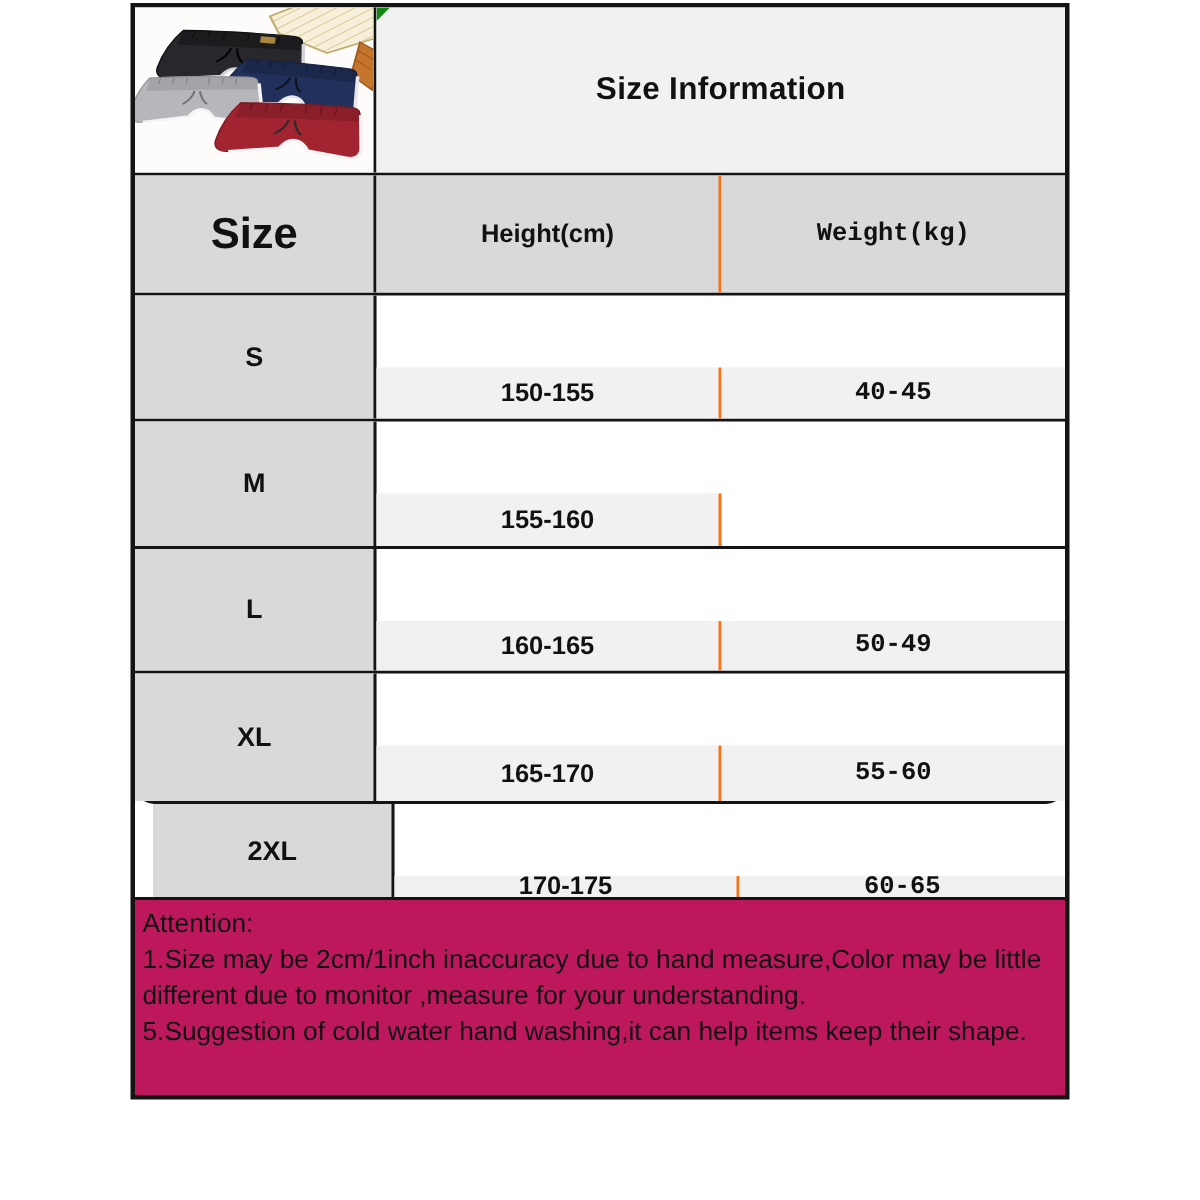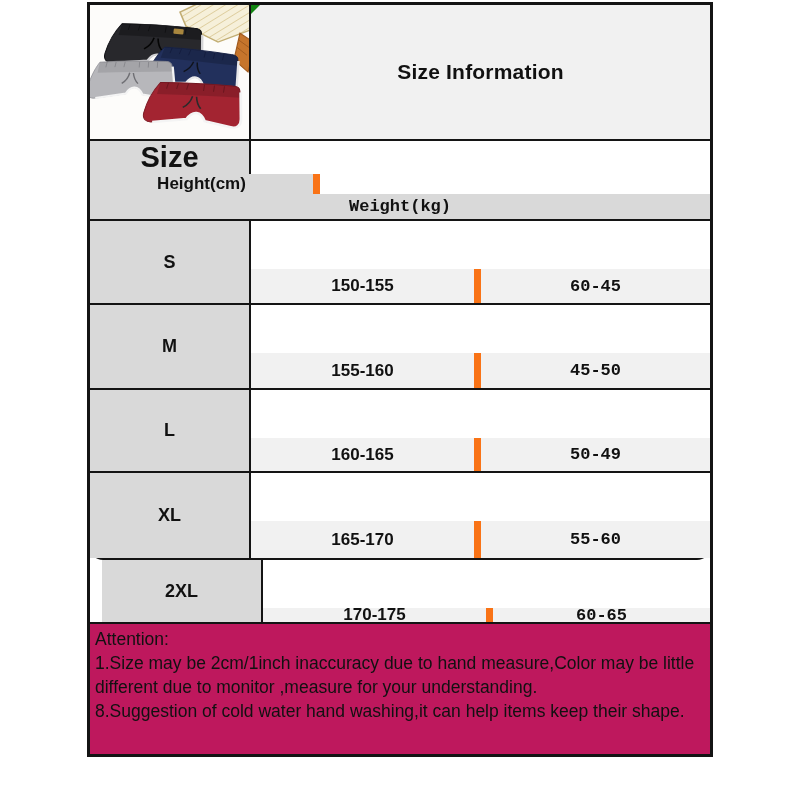--- a/index.html
+++ b/index.html
@@ -11,32 +11,32 @@
   .chart{
     position:absolute;left:87px;top:2px;width:626px;
     border:3px solid #141414;box-sizing:border-box;background:#fff;
   }
   .row{display:flex;border-bottom:2px solid #141414;box-sizing:border-box;}
   .cell{
     box-sizing:border-box;display:flex;align-items:center;justify-content:center;
     overflow:hidden;
   }
   .c1{width:161px;border-right:2px solid #141414;background:#d9d9d9;}
-  .c2{width:230px;border-right:7px solid #f97316;background:#f1f1f1;}
+  .c2{width:230px;border-right:2px solid #f97316;background:#f1f1f1;}
   .c3{flex:1;background:#f1f1f1;font-family:Liberation Mono, monospace;}
-  .top-row{height:136px;text-align:center;}
+  .top-row{height:112px;text-align:center;}
   .photo-cell{width:161px;border-right:2px solid #141414;padding:0;background:#fdfcfa;}
   .photo-cell svg{display:block;width:100%;height:100%;}
   .title-cell{flex:1;background:#f1f1f1;position:relative;}
   .title-text{font-size:21px;font-weight:bold;letter-spacing:.2px;}
   .flag{
     position:absolute;top:0;left:0;width:0;height:0;
     border-top:9px solid #138613;border-right:9px solid transparent;
   }
-  .head-row{height:80px;flex-direction:column;}
+  .head-row{height:80px;}
   .head-row .cell{background:#d9d9d9;font-weight:bold;font-size:17px;}
   .head-row .c1{font-size:29px;}
   .body-row .c1{font-weight:bold;font-size:18px;}
   .body-row .c2,.body-row .c3{font-weight:bold;font-size:17px;margin-top:48px;}
   .r0{height:84px;} .r1{height:85px;} .r2{height:83px;} .r3{height:87px;border-radius:13px;} .r4{height:64px;padding-left:12px;}
   .attention{
     height:130px;background:#be185d;box-sizing:border-box;
     padding:3px 8px 0 5px;font-size:17.5px;line-height:24px;
   }
 </style>
@@ -113,26 +113,25 @@
 
   <div class="row head-row">
     <div class="cell c1">Size</div>
     <div class="cell c2">Height(cm)</div>
     <div class="cell c3">Weight(kg)</div>
   </div>
 
   <div class="row body-row r0">
     <div class="cell c1">S</div>
     <div class="cell c2">150-155</div>
-    <div class="cell c3">60-45</div>
+    <div class="cell c3">40-45</div>
   </div>
   <div class="row body-row r1">
     <div class="cell c1">M</div>
     <div class="cell c2">155-160</div>
-    <div class="cell c3">45-50</div>
   </div>
   <div class="row body-row r2">
     <div class="cell c1">L</div>
     <div class="cell c2">160-165</div>
     <div class="cell c3">50-49</div>
   </div>
   <div class="row body-row r3">
     <div class="cell c1">XL</div>
     <div class="cell c2">165-170</div>
     <div class="cell c3">55-60</div>
@@ -140,16 +139,16 @@
   <div class="row body-row r4">
     <div class="cell c1">2XL</div>
     <div class="cell c2">170-175</div>
     <div class="cell c3">60-65</div>
   </div>
 
   <div class="attention">
     <div>Attention:</div>
     <div>1.Size may be 2cm/1inch inaccuracy due to hand measure,Color may be little</div>
     <div>different due to monitor ,measure for your understanding.</div>
-    <div>8.Suggestion of cold water hand washing,it can help items keep their shape.</div>
+    <div>5.Suggestion of cold water hand washing,it can help items keep their shape.</div>
   </div>
 
 </div>
 
 </body></html>

